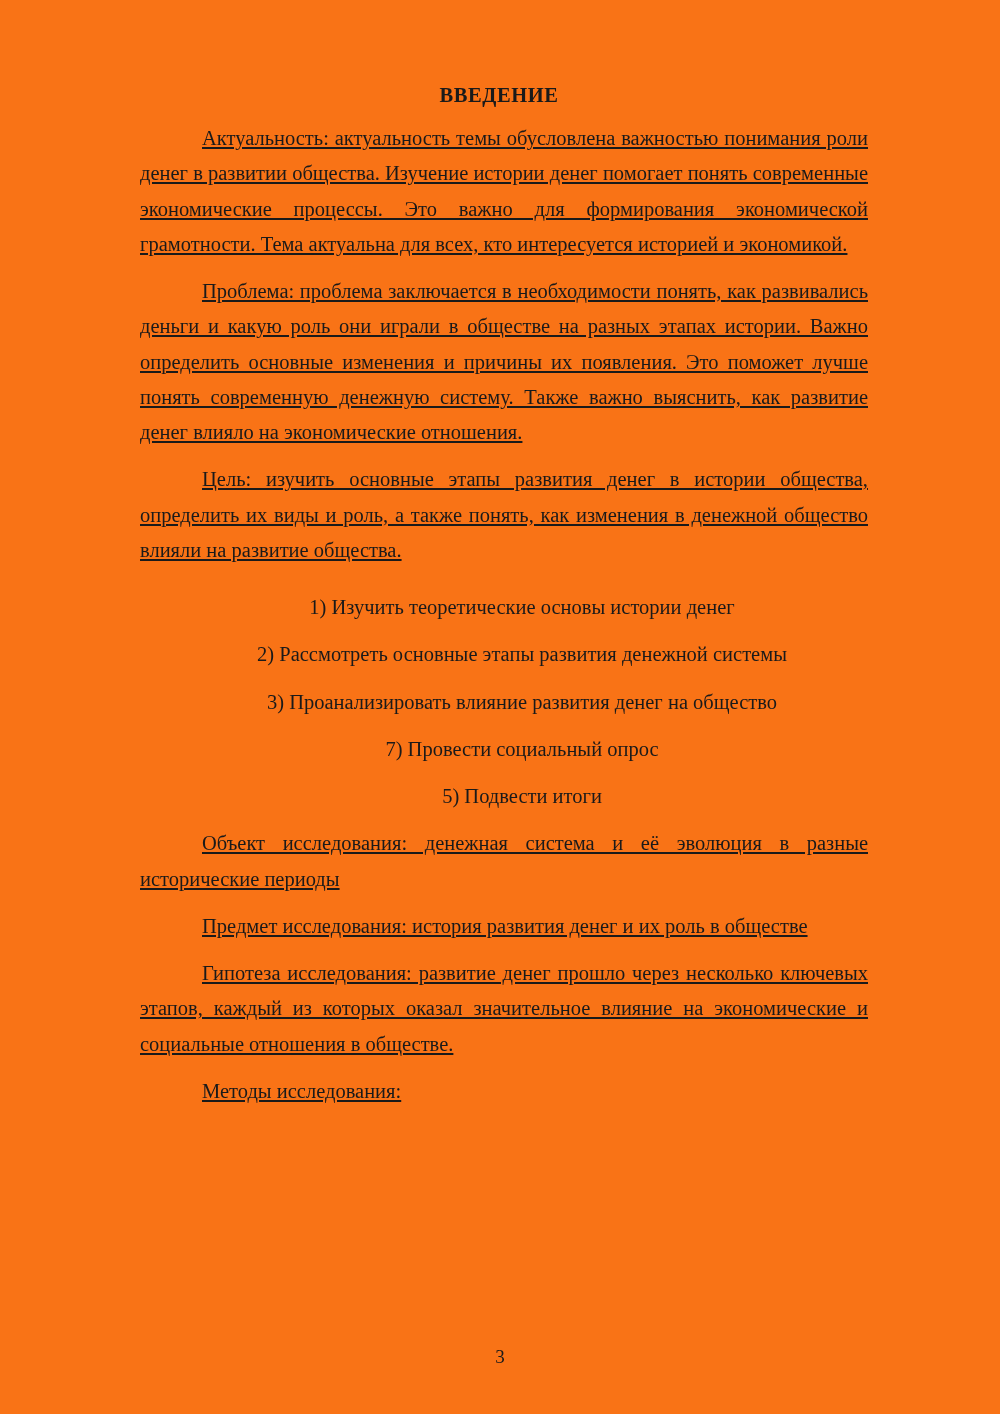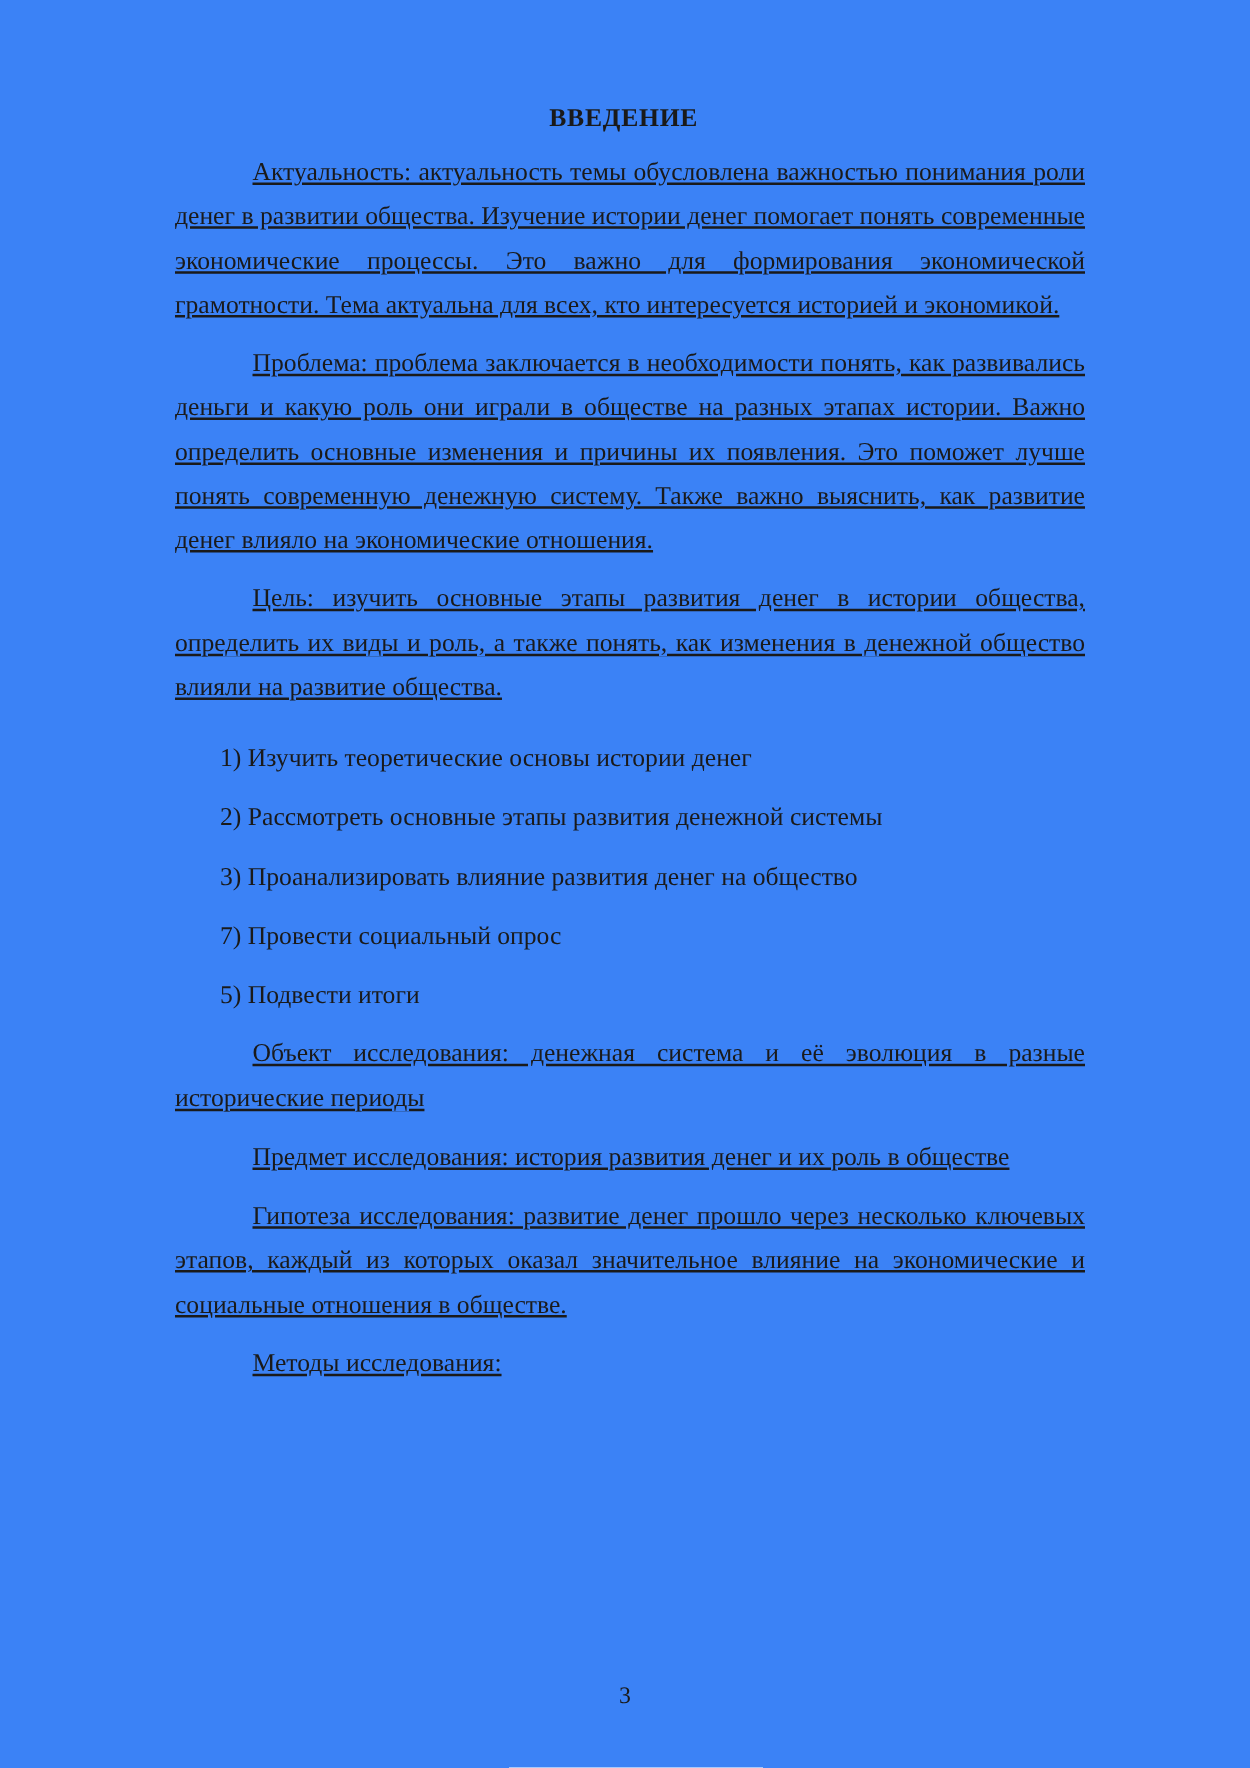--- a/index.html
+++ b/index.html
@@ -4,21 +4,21 @@
 <style>
   html, body {
     margin: 0;
     padding: 0;
     background: #ffffff;
   }
   .page {
     width: 1000px;
     height: 1414px;
     box-sizing: border-box;
-    background: #3b82f6;
+    background: #f97316;
     position: relative;
     padding: 84px 72px 0 140px;
     font-family: "Liberation Serif", "DejaVu Serif", serif;
     color: #1a1a1a;
   }
   .doc-title {
     text-align: center;
     font-weight: bold;
     font-size: 20.5px;
     letter-spacing: 0.6px;
@@ -34,21 +34,21 @@
     padding-right: 60px;
     text-indent: 62px;
     text-decoration: underline;
   }
   .para.tight {
     margin-bottom: 0;
   }
   .list-item {
     font-size: 20.5px;
     line-height: 1.72;
-    text-align: left;
+    text-align: center;
     margin: 0 0 2px 0;
     padding-right: 60px;
     text-indent: 36px;
   }
   .spacer-sm { height: 10px; }
   .page-number {
     position: absolute;
     bottom: 46px;
     left: 0;
     right: 0;

